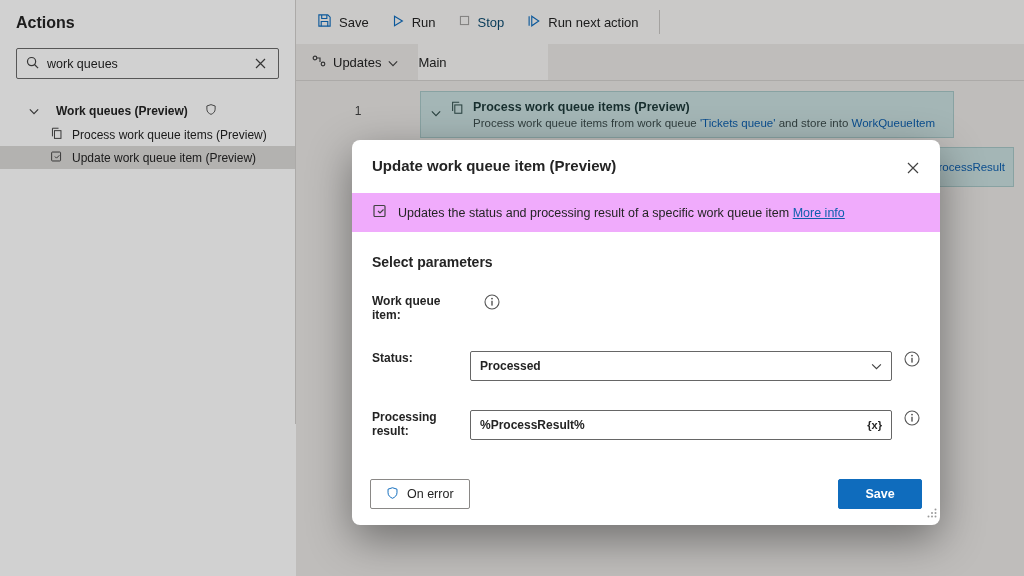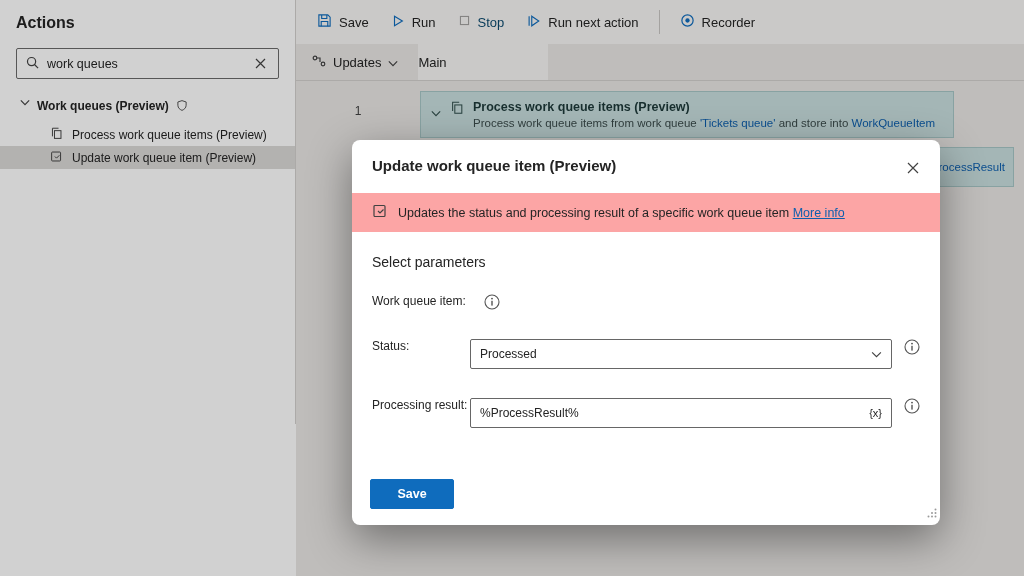--- a/index.html
+++ b/index.html
@@ -8,21 +8,21 @@
 
   .screen { position:absolute; inset:0; }
 
   
   .sidebar { position:absolute; left:0; top:0; width:296px; height:424px; background:#ffffff; border-right:1px solid #d2d0ce; }
   .sidebar-title { font-size:16px; font-weight:700; color:#242424; padding:14px 16px 10px; }
   .searchbox { margin:6px 16px 0; height:31px; border:1px solid #6b6b6b; border-radius:2px; background:#fff; display:flex; align-items:center; padding:8px 9px; gap:8px; }
   .searchbox .stext { flex:1; font-size:12.5px; color:#242424; }
   .clear-btn { width:18px; height:18px; display:flex; align-items:center; justify-content:center; cursor:pointer; }
   .tree { margin-top:20px; font-size:12px; }
-  .tree-group { display:flex; gap:7px; height:24px; padding-left:20px; font-weight:700; }
+  .tree-group { display:flex; align-items:center; gap:17px; height:24px; padding-left:29px; font-weight:700; }
   .tree-item { display:flex; align-items:center; gap:9px; height:23px; padding-left:50px; cursor:pointer; }
   .tree-item.selected { background:#dbd9d7; }
   .chev-sm { display:flex; }
 
   
   .main { position:absolute; left:296px; top:0; right:0; height:576px; display:flex; flex-direction:column; }
   .toolbar { height:44px; background:#f7f6f5; display:flex; align-items:center; padding:0 10px; flex:0 0 auto; }
   .tbtn { display:flex; align-items:center; gap:7px; padding:6px 11px; font-size:13px; color:#242424; border-radius:2px; cursor:pointer; white-space:nowrap; }
   .tbtn.disabled { color:#0c4a6e; cursor:default; }
   .tsep { width:1px; height:24px; background:#c8c6c4; margin:0 9px; }
@@ -38,23 +38,23 @@
   .card-desc { font-size:11.5px; color:#3c4c4c; }
   .lnk { color:#0e5fae; }
   .row2 { position:absolute; top:66px; left:500px; right:10px; height:40px; background:#c9dfdf; border:1px solid #a7c6c6; display:flex; align-items:center; justify-content:flex-end; padding-right:8px; font-size:11.5px; color:#0e5fae; cursor:pointer; }
 
   
   .overlay { position:absolute; inset:0; background:rgba(0,0,0,0.18); z-index:5; }
   .dialog { position:absolute; left:352px; top:140px; width:588px; height:385px; background:#ffffff; border-radius:8px; box-shadow:0 14px 44px rgba(0,0,0,0.42); z-index:10; }
   .dlg-header { display:flex; justify-content:space-between; align-items:flex-start; padding:15px 14px 12px 20px; }
   .dlg-title { font-size:15px; font-weight:700; color:#242424; padding-top:2px; }
   .dlg-close { width:26px; height:26px; display:flex; align-items:center; justify-content:center; cursor:pointer; border-radius:3px; }
-  .dlg-banner { background:#fca5a5; padding:10px 20px; display:flex; align-items:center; gap:10px; font-size:12.5px; color:#242424; }
+  .dlg-banner { background:#f0abfc; padding:10px 20px; display:flex; align-items:center; gap:10px; font-size:12.5px; color:#242424; }
   .dlg-banner .blink { color:#0e5fae; text-decoration:underline; cursor:pointer; }
-  .dlg-body { padding:22px 20px 17px; }
+  .dlg-body { padding:22px 20px 17px;font-weight:bold; }
   .section-title { font-size:14px; color:#242424; margin-bottom:24px; }
   .field { display:flex; align-items:flex-start; margin-bottom:29px; }
   .flabel { width:100px; font-size:12px; color:#242424; }
   .fctl { flex:0 0 422px; height:30px; border:1px solid #666666; border-radius:2px; background:#fff; display:flex; align-items:center; padding:0 9px; font-size:12px; color:#242424; cursor:pointer; }
   .fctl.focus { border-color:#0f6cbd; }
   .fval { flex:1; }
   .fx-badge { font-size:11px; color:#242424; padding-left:8px; }
   .info-btn { margin-left:12px; display:flex; cursor:pointer; }
   .dlg-footer { position:absolute; left:0; right:0; bottom:0; padding:14px 18px 16px; display:flex; justify-content:space-between; align-items:center; }
   .btn { height:30px; border:1px solid #8a8886; background:#fff; border-radius:2px; font-size:12.5px; color:#242424; display:flex; align-items:center; justify-content:center; cursor:pointer; }
@@ -151,29 +151,20 @@
       <div class="tbtn">
         <span>
           <svg width="15" height="14" viewBox="0 0 16 16" fill="none" stroke="#0f6cbd" stroke-width="1.3">
               <path d="M3 2.5v11"></path>
               <path d="M6 2.5l8 5.5-8 5.5z"></path>
             </svg>
         </span>
         <span>Run next action</span>
       </div>
       <div class="tsep"></div>
-      <div class="tbtn">
-        <span>
-          <svg width="15" height="15" viewBox="0 0 16 16">
-              <circle cx="8" cy="8" r="6" fill="none" stroke="#0f6cbd" stroke-width="1.3"></circle>
-              <circle cx="8" cy="8" r="2.3" fill="#0f6cbd"></circle>
-            </svg>
-        </span>
-        <span>Recorder</span>
-      </div>
     </div>
 
     <div class="tabstrip">
       <div class="subflows">
         <span>
           <svg width="14" height="12" viewBox="0 0 14 12" fill="none" stroke="#424242" stroke-width="1.2">
               <circle cx="3" cy="3" r="1.8"></circle>
               <circle cx="11" cy="9" r="1.8"></circle>
               <path d="M4.8 3H8v4"></path>
             </svg>
@@ -280,20 +271,28 @@
           <svg width="16" height="16" viewBox="0 0 16 16">
               <circle cx="8" cy="8" r="7" fill="none" stroke="#555" stroke-width="1.1"></circle>
               <rect x="7.3" y="6.8" width="1.4" height="4.8" fill="#555"></rect>
               <circle cx="8" cy="4.6" r="0.95" fill="#555"></circle>
             </svg>
         </span>
       </div>
     </div>
 
     <div class="dlg-footer">
+      <div class="btn btn-onerror">
+        <span>
+          <svg width="13" height="14" viewBox="0 0 16 16" fill="none" stroke="#0f6cbd" stroke-width="1.2">
+              <path d="M8 1.5l5.5 1.8v4.4c0 3.6-2.7 5.6-5.5 6.8C5.2 13.3 2.5 11.3 2.5 7.7V3.3z"></path>
+            </svg>
+        </span>
+        <span>On error</span>
+      </div>
       <div class="footer-right">
         <div class="btn btn-save">Save</div>
       </div>
     </div>
 
     <span class="grip">
       <svg width="10" height="10" viewBox="0 0 10 10">
           <circle cx="8.5" cy="1.5" r="1" fill="#9a9a9a"></circle>
           <circle cx="8.5" cy="5" r="1" fill="#9a9a9a"></circle>
           <circle cx="5" cy="5" r="1" fill="#9a9a9a"></circle>

